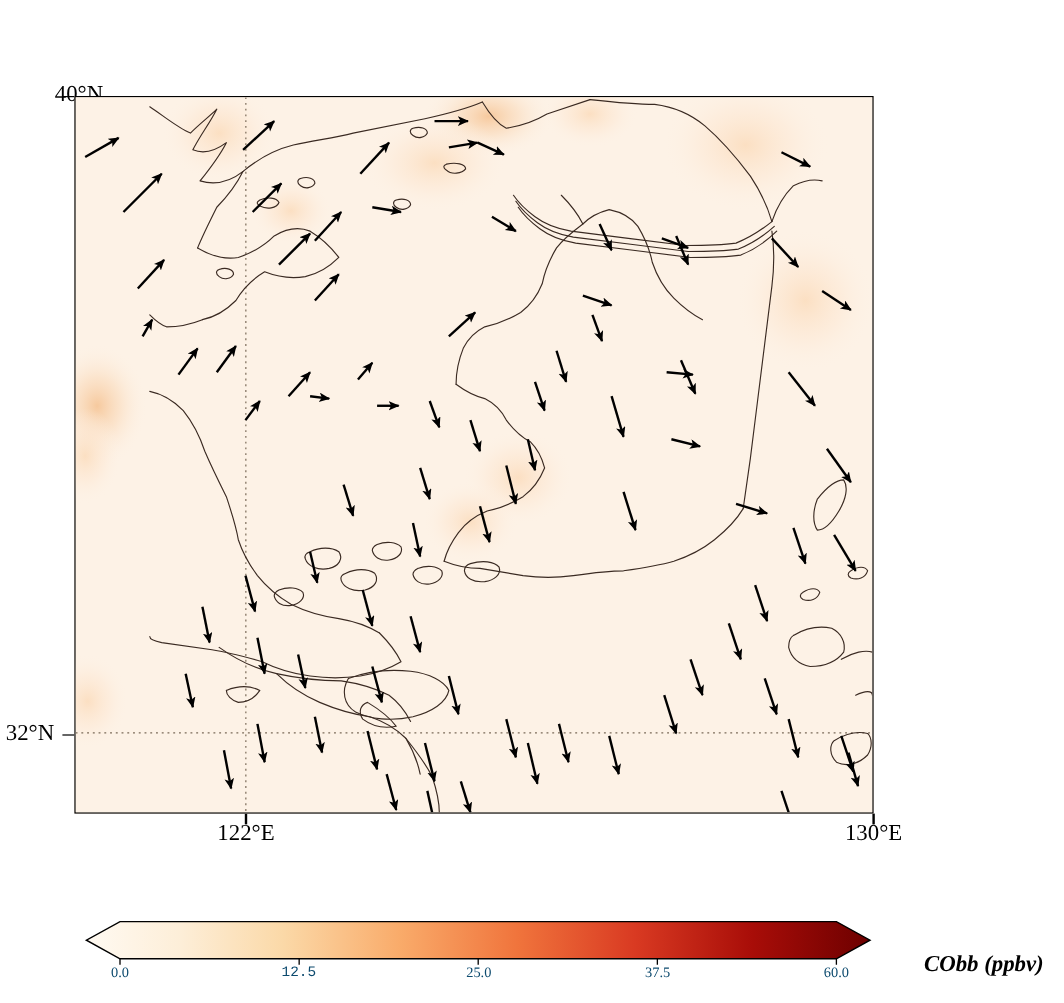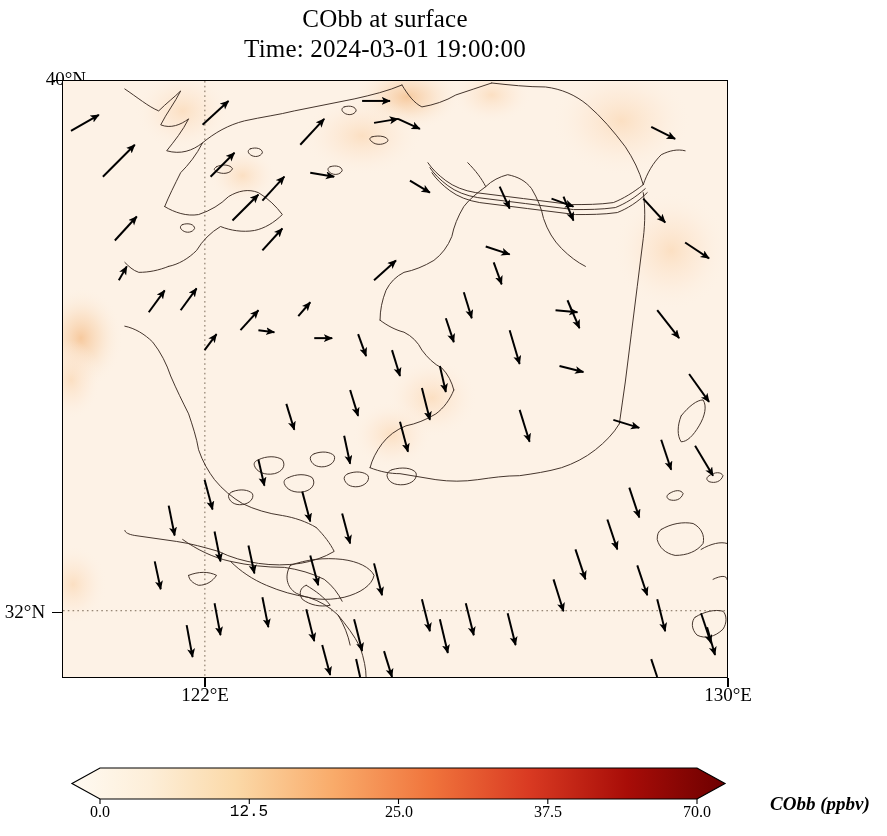--- a/index.html
+++ b/index.html
@@ -36,39 +36,35 @@
     position:absolute;color:#000;font-size:19px;
     font-family:"Liberation Serif", serif;white-space:nowrap;
   }
   .tick-lat{text-align:right;}
   .tick-mark{position:absolute;background:#000;}
 
   
   #cbar-wrap{position:absolute;left:0;top:752px;width:887px;height:84px;}
   #cbarsvg{position:absolute;left:0;top:0;width:887px;height:84px;}
   .cb-tick-label{
-    position:absolute;top:51px;color:#000000;font-size:16px;
+    position:absolute;top:51px;color:#0c4a6e;font-size:12px;
     font-family:"Liberation Serif", serif;
     transform:translateX(-50%);white-space:nowrap;
   }
   #cbar-title{
     position:absolute;left:770px;top:14px;
     font-size:19px;font-weight:bold;font-style:italic;
     font-family:"Liberation Serif", serif;color:#000;white-space:nowrap;margin-top:27px;
   }
 </style>
 </head>
 <body>
 
 <div id="root">
 
-  <div class="title-block">
-    <div class="title-line1">CObb at surface</div>
-    <div class="title-line2">Time: 2024-03-01 19:00:00</div>
-  </div>
 
   <div class="tick-label tick-lat" style="left:0px;top:68px;width:50px;padding-left:36px;">40°N</div>
   <div class="tick-mark" style="left:52px;top:79.5px;width:10px;height:1.4px;"></div>
 
   <div class="tick-label tick-lat" style="left:0px;top:601px;width:50px;text-align:center;">32°N</div>
   <div class="tick-mark" style="left:52px;top:611.5px;width:10px;height:1.4px;"></div>
 
   <div class="tick-label" style="left:205px;top:684px;transform:translateX(-50%);">122°E</div>
   <div class="tick-mark" style="left:204.3px;top:678px;width:1.4px;height:9px;"></div>
 
@@ -330,18 +326,18 @@
         <line x1="398.5" y1="47" x2="398.5" y2="52"></line>
         <line x1="547.8" y1="47" x2="547.8" y2="52"></line>
         <line x1="697" y1="47" x2="697" y2="52"></line>
       </g>
     </svg>
 
     <div class="cb-tick-label" style="left:100px;">0.0</div>
     <div class="cb-tick-label" style="left:249px;font-family:Liberation Mono, monospace;">12.5</div>
     <div class="cb-tick-label" style="left:399px;">25.0</div>
     <div class="cb-tick-label" style="left:548px;">37.5</div>
-    <div class="cb-tick-label" style="left:697px;">70.0</div>
+    <div class="cb-tick-label" style="left:697px;">60.0</div>
 
     <div id="cbar-title">CObb (ppbv)</div>
   </div>
 
 </div>
 
 </body></html>

